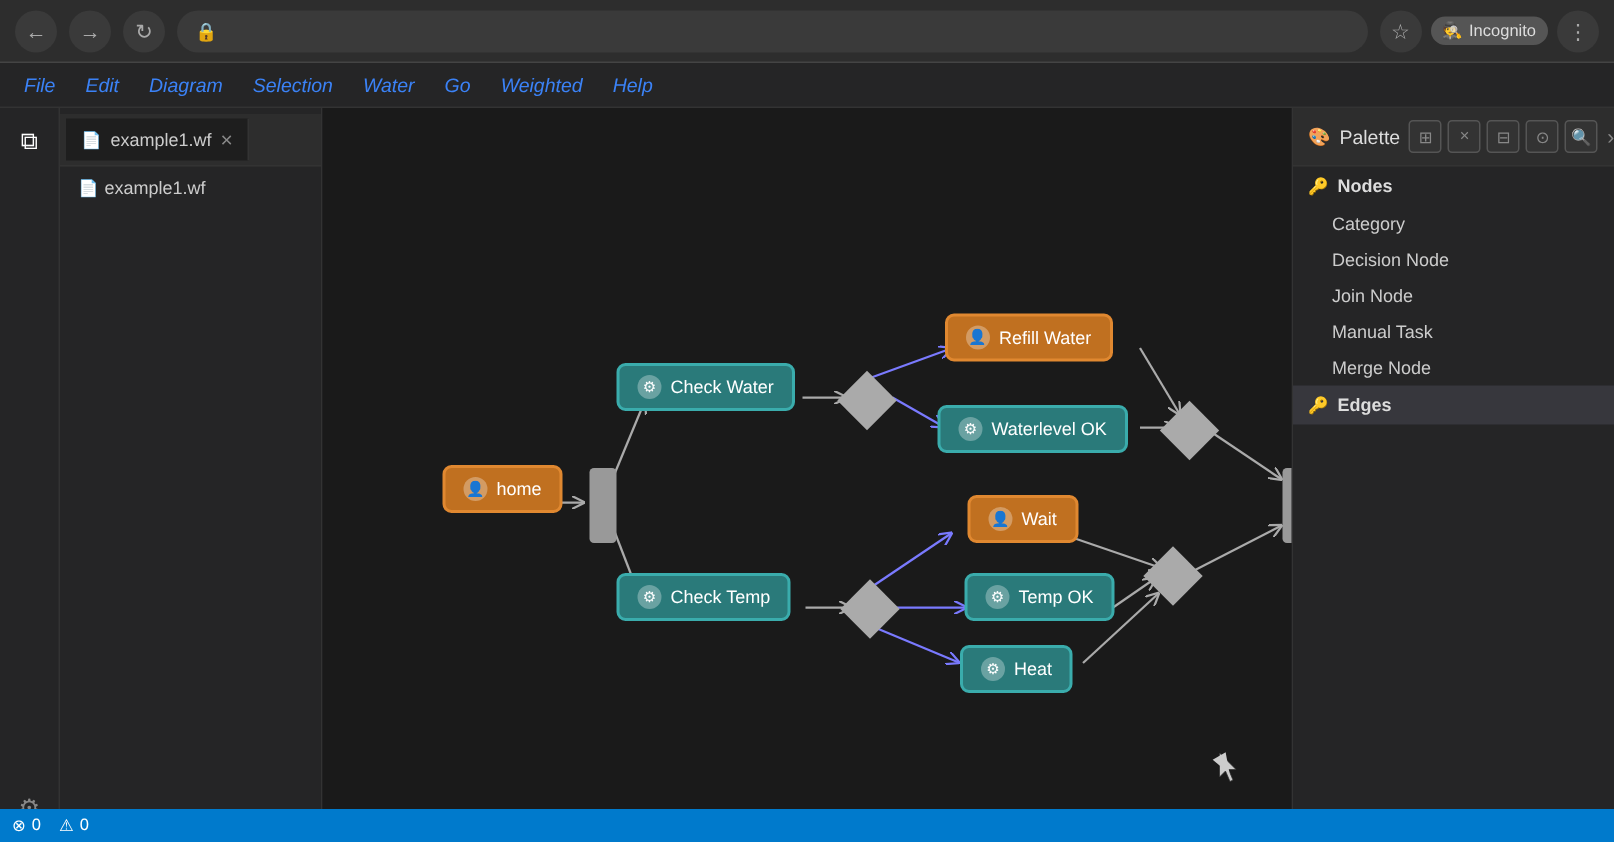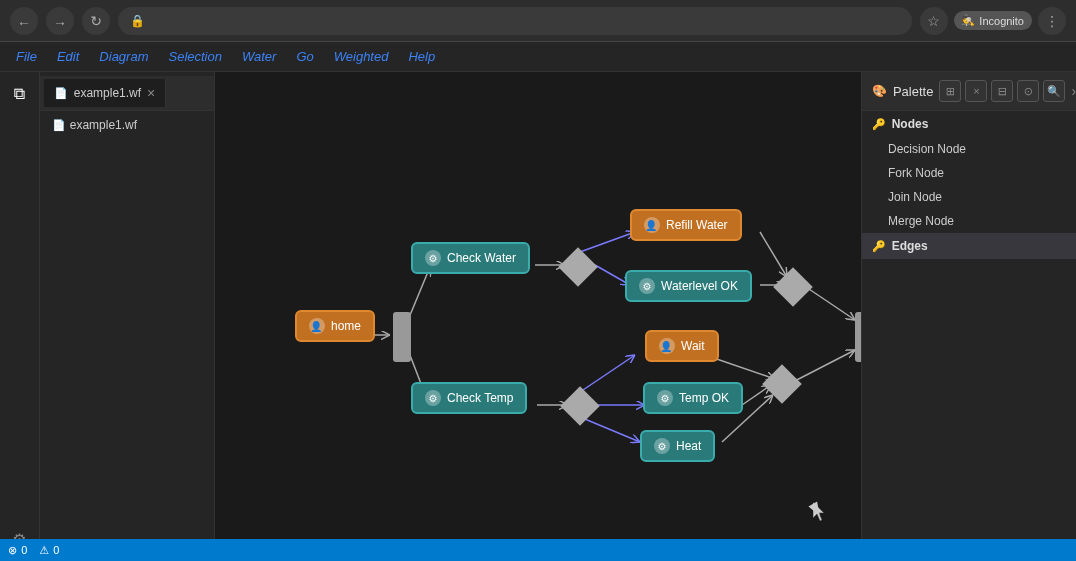--- a/index.html
+++ b/index.html
@@ -308,23 +308,24 @@
         <div class="palette-btn">🔍</div>
       </div>
       <span class="palette-expand">›</span>
     </div>
 
     <div class="palette-section">
       <span class="palette-section-icon">🔑</span>
       <span>Nodes</span>
     </div>
 
+    <div class="palette-item">Category</div>
     <div class="palette-item">Decision Node</div>
-    <div class="palette-item">Fork Node</div>
     <div class="palette-item">Join Node</div>
+    <div class="palette-item">Manual Task</div>
     <div class="palette-item">Merge Node</div>
 
     <div class="palette-section highlighted">
       <span class="palette-section-icon">🔑</span>
       <span>Edges</span>
     </div>
 
   </div>
 </div>
 

